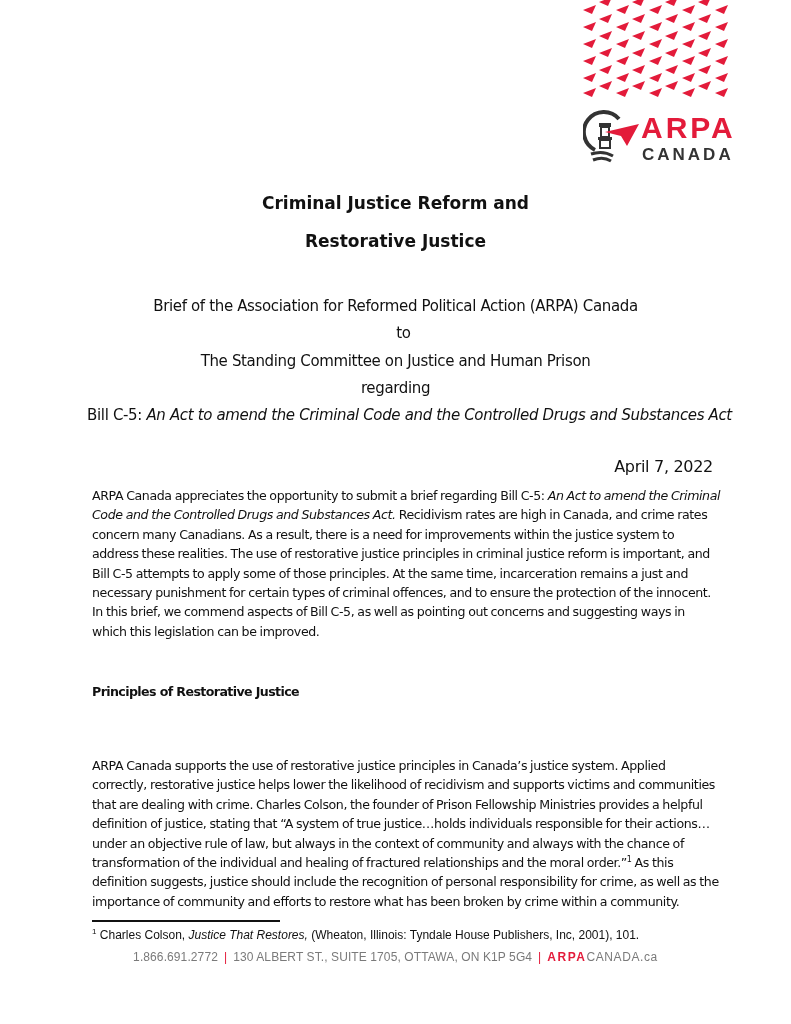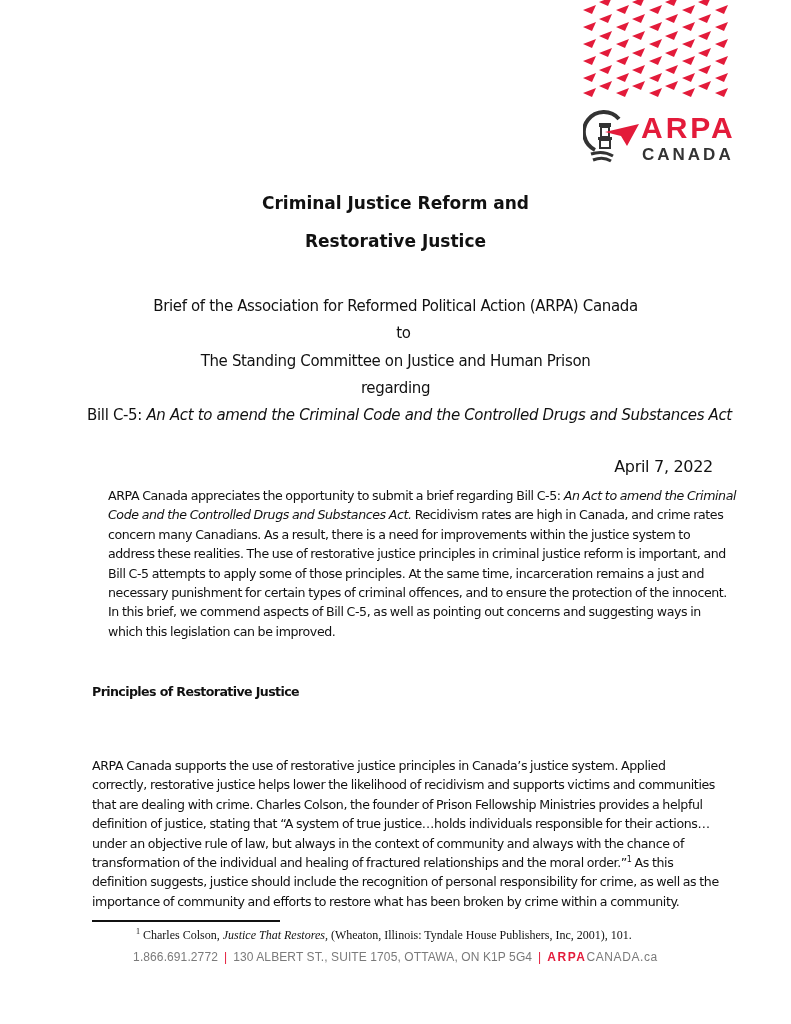--- a/index.html
+++ b/index.html
@@ -19,28 +19,28 @@
   .t2 { top: 231px; }
 
   .center-line { position: absolute; left: 0; width: 791px; text-align: center;
                  font-family: "DejaVu Sans", sans-serif; font-size: 15px; color: #111; letter-spacing: -0.35px; }
   .c1 { top: 297px; } .c2 { top: 324px; padding-left: 8px; } .c3 { top: 352px; } .c4 { top: 379px; } .c5 { top: 406px; }
   .c5 { left: 14px; }
   .date { position: absolute; right: 78px; top: 457px; font-size: 16px; letter-spacing: -0.3px; }
 
   .para { position: absolute; left: 92px; width: 630px; font-size: 12.6px; line-height: 19.4px;
           letter-spacing: -0.42px; word-spacing: -0.5px; color: #111; margin: 0; }
-  .p1 { top: 486px; margin-left: 16px; }
+  .p1 { top: 486px; }
   .heading { position: absolute; left: 92px; top: 684px; font-size: 12.6px; font-weight: bold; letter-spacing: -0.6px; }
   .p2 { top: 756px; }
   sup { font-size: 8px; line-height: 0; }
 
   .fn-rule { position: absolute; left: 92px; top: 920px; width: 188px; height: 2px; background: #111; }
-  .footnote { position: absolute; left: 92px; top: 928px; font-family: Liberation Serif, serif;
-              font-size: 12px; color: #111; margin-left: 44px; }
+  .footnote { position: absolute; left: 92px; top: 928px; font-family: Liberation Sans, sans-serif;
+              font-size: 12px; color: #111; }
   .footnote sup { font-size: 8px; }
 
   .footer { position: absolute; left: 0; width: 791px; top: 950px; text-align: center;
             font-family: "Liberation Sans", sans-serif; font-size: 12px; color: #7a7a7a; letter-spacing: 0.1px; }
   .footer .sep { color: #e31b3a; margin: 0 6px; }
   .footer .brand { color: #e31b3a; font-weight: bold; letter-spacing: 1.5px; }
   .footer .brand-rest { color: #7a7a7a; letter-spacing: 0.6px; }
 </style>
 </head>
 <body>

